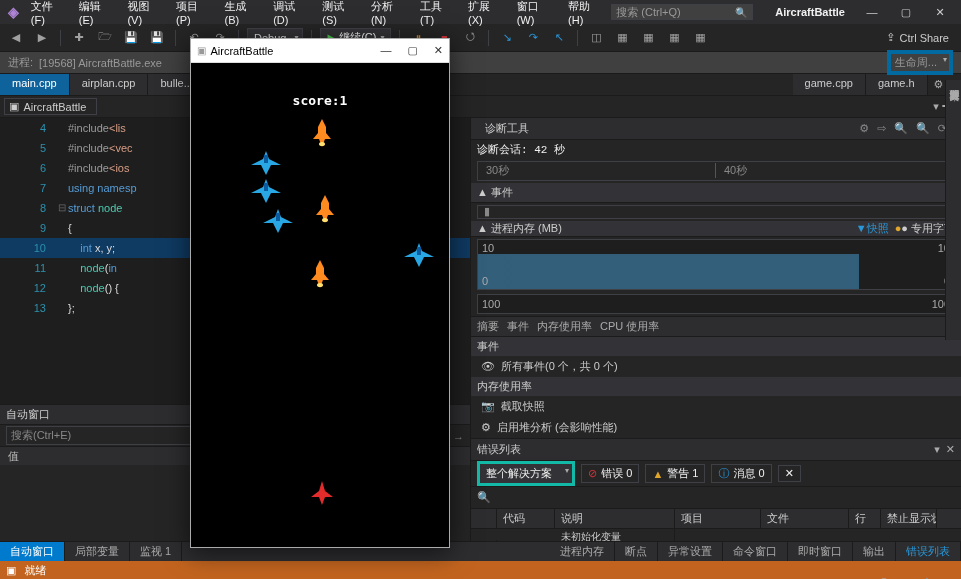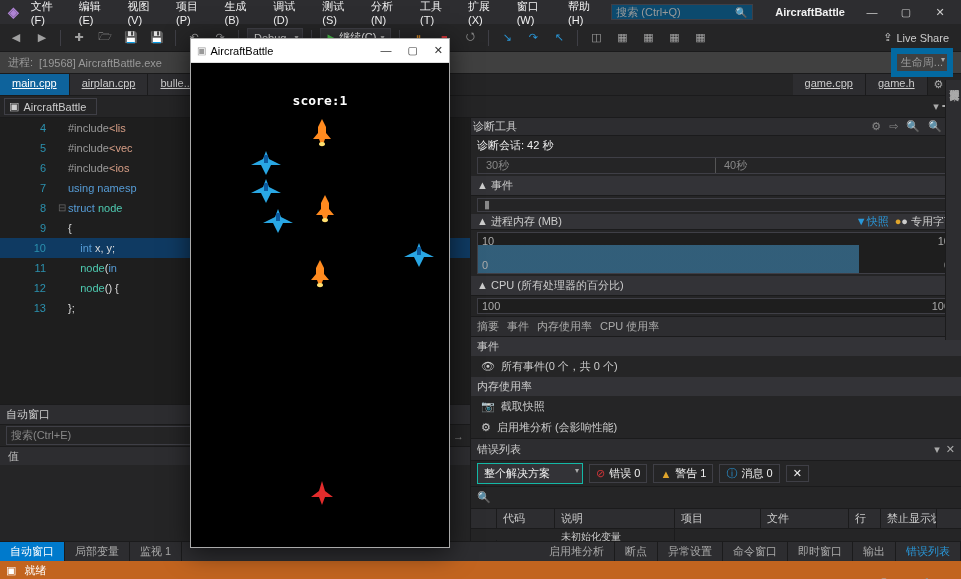--- a/index.html
+++ b/index.html
@@ -2,44 +2,44 @@
 <html><head>
 <meta charset="utf-8">
 <style>
 * { margin: 0; padding: 0; box-sizing: border-box; font-family: "Segoe UI", Arial, sans-serif; font-size: 11px; }
 body { width: 961px; height: 579px; background: #2d2d30; color: #f1f1f1; overflow: hidden; position: relative; }
 
 
 .menubar { height: 24px; background: #2d2d30; display: flex; align-items: center; padding: 0 4px; gap: 2px; }
 .menubar .logo { width: 20px; height: 20px; display: flex; align-items: center; justify-content: center; color: #b084d6; font-weight: bold; font-size: 14px; }
 .menubar .menu-item { padding: 3px 6px; color: #f1f1f1; cursor: default; }
-.menubar .search { margin-left: auto; background: #0c4a6e; border: 1px solid #3f3f46; width: 150px; height: 16px; color: #999; padding: 0 4px; display:flex; align-items:center; gap:6px; }
+.menubar .search { margin-left: auto; background: #404040; border: 1px solid #3f3f46; width: 150px; height: 16px; color: #999; padding: 0 4px; display:flex; align-items:center; gap:6px; }
 .menubar .search::after { content:"🔍"; margin-left:auto; font-size:10px; color:#888; }
 .menubar .app-title { font-weight: bold; margin-left: 12px; padding: 0 8px; }
 .menubar .win-controls { display: flex; margin-left: auto; }
 .menubar .win-controls .btn { width: 34px; height: 22px; display:flex; align-items:center; justify-content:center; color:#ccc; }
 
 
 .toolbar { height: 28px; background: #252526; display: flex; align-items: center; padding: 0 6px; gap: 6px; border-bottom:1px solid #1b1b1c; }
 .toolbar .tb-btn { width: 20px; height: 20px; display:flex; align-items:center; justify-content:center; color:#a0a0a0; border-radius:2px; }
 .toolbar .sep { width: 1px; height: 16px; background: #3f3f46; margin: 0 2px; }
 .toolbar .dropdown { background: #333337; border:1px solid #3f3f46; height:20px; padding:0 16px 0 6px; display:flex; align-items:center; color:#ddd; position:relative; }
 .toolbar .dropdown::after { content:"▾"; position:absolute; right:4px; font-size:8px; color:#aaa; }
 .toolbar .launch { display:flex; align-items:center; gap:4px; background:#333337; border:1px solid #3f3f46; height:20px; padding:0 6px; }
 .toolbar .launch .play { color:#4ec94e; font-size:10px; }
 .toolbar .live-share { margin-left:auto; display:flex; align-items:center; gap:4px; color:#ccc; padding:0 6px; }
 
 
 .process-row { height: 22px; background:#404040; color:#999; display:flex; align-items:center; padding:0 8px; gap:6px; border-bottom:1px solid #1b1b1c; }
-.process-row .lifecycle { border:6px solid #0369a1; padding:1px 4px 1px 4px; position:relative; }
+.process-row .lifecycle { border:4px solid #0369a1; padding:1px 12px 1px 4px; position:relative; }
 .process-row .lifecycle::after { content:"▾"; position:absolute; right:2px; font-size:8px; color:#aaa; }
 
 
 .file-tabs { height: 22px; background:#252526; display:flex; border-bottom:1px solid #1b1b1c; }
-.file-tabs .tab { padding:3px 12px; background:#2d2d30; border-right:1px solid #1b1b1c; color:#ccc;text-decoration:underline; }
+.file-tabs .tab { padding:3px 12px; background:#2d2d30; border-right:1px solid #1b1b1c; color:#ccc; }
 .file-tabs .tab.active { background:#0e639c; color:#fff; }
 .file-tabs .spacer { flex:1; }
 .file-tabs .right-controls { display:flex; align-items:center; gap:6px; padding:0 6px; color:#aaa; }
 
 
 .scope-bar { height: 22px; background:#252526; display:flex; align-items:center; padding:0 4px; border-bottom:1px solid #1b1b1c; }
 .scope-bar .scope-item { border:1px solid #3f3f46; padding:1px 10px 1px 4px; color:#ccc; display:flex; align-items:center; gap:4px; }
 .scope-bar .drop { margin-left:auto; color:#aaa; padding:0 6px; }
 
 
@@ -56,25 +56,25 @@
 .tk-inc { color:#d69d85; }
 .hl-line { background:#0f3a62; }
 .code-pane .status { position:absolute; bottom:0; left:0; right:0; height:20px; background:#007acc0d; display:flex; align-items:center; gap:12px; padding:0 8px; color:#a0a0a0; border-top:1px solid #333; }
 .code-pane .status .ok { color:#4ec94e; }
 
 
 .right-stack { flex:1; display:flex; flex-direction:column; border-left:1px solid #1b1b1c; }
 
 
 .diag { flex: 0 0 320px; background:#252526; display:flex; flex-direction:column; overflow:hidden; }
-.diag .diag-title { height:22px; background:#2d2d30; border-bottom:1px solid #1b1b1c; display:flex; align-items:center; padding:0 2px; }
+.diag .diag-title { height:22px; background:#2d2d30; border-bottom:1px solid #1b1b1c; display:flex; align-items:center; padding:0 14px; }
 .diag .diag-title .title-text { color:#ccc; }
 .diag .diag-title .digicons { margin-left:auto; display:flex; gap:8px; color:#888; }
 .diag .section-label { background:#333337; color:#ccc; padding:2px 6px; border-bottom:1px solid #1b1b1c; display:flex; align-items:center; gap:6px; }
-.diag .session { padding:2px 6px; }
+.diag .session { padding:2px 6px;font-family:Liberation Mono, monospace; }
 .diag .time-ruler { height:20px; background:#252526; border:1px solid #3f3f46; margin:2px 6px; display:flex; align-items:center; color:#888; position:relative; }
 .diag .time-ruler .tick { width:50%; border-right:1px solid #555; padding-left:8px; }
 .diag .mem-header { display:flex; align-items:center; gap:6px; padding:0 6px; }
 .diag .mem-header .snap { color:#2997d8; margin-left:auto; }
 .diag .mem-header .priv { }
 .diag .mem-chart { height:52px; background:#1e1e1e; margin:2px 6px; position:relative; border:1px solid #3f3f46; }
 .diag .mem-chart .area { position:absolute; left:0; bottom:0; width:80%; height:70%; background:linear-gradient(#3b7aa1,#3b7aa1); opacity:0.7; }
 .diag .mem-chart .lbl-tl { position:absolute; left:4px; top:2px; color:#aaa; }
 .diag .mem-chart .lbl-tr { position:absolute; right:4px; top:2px; color:#aaa; }
 .diag .mem-chart .lbl-bl { position:absolute; left:4px; bottom:2px; color:#aaa; }
@@ -83,21 +83,21 @@
 .diag .tabs-row { display:flex; gap:8px; padding:2px 6px; background:#2d2d30; color:#aaa; border-top:1px solid #1b1b1c; border-bottom:1px solid #1b1b1c; }
 .diag .tabs-row .t { cursor:default; }
 .diag .listrow { padding:3px 10px; color:#ccc; display:flex; align-items:center; gap:6px; }
 .diag .heading2 { background:#333337; padding:2px 6px; color:#ccc; }
 
 
 .errlist { flex:1; background:#252526; display:flex; flex-direction:column; border-top:1px solid #1b1b1c; }
 .errlist .errlist-title { height:22px; background:#2d2d30; display:flex; align-items:center; padding:0 6px; color:#ccc; border-bottom:1px solid #1b1b1c; }
 .errlist .errlist-title .right { margin-left:auto; display:flex; gap:6px; color:#aaa; }
 .errlist .filterbar { height:26px; display:flex; align-items:center; gap:6px; padding:0 6px; border-bottom:1px solid #1b1b1c; }
-.errlist .filterbar .combo { background:#333337; border:1px solid #14b8a6; padding:2px 32px 2px 6px; position:relative; }
+.errlist .filterbar .combo { background:#333337; border:3px solid #14b8a6; padding:2px 20px 2px 6px; position:relative; }
 .errlist .filterbar .combo::after { content:"▾"; position:absolute; right:3px; font-size:8px; color:#aaa; }
 .errlist .filterbar .pill { border:1px solid #3f3f46; padding:1px 6px; display:flex; align-items:center; gap:4px; }
 .errlist .filterbar .pill .e-icon { color:#d13438; }
 .errlist .filterbar .pill .w-icon { color:#e0a52b; }
 .errlist .filterbar .pill .i-icon { color:#2997d8; }
 .errlist .search-row { height:22px; border-bottom:1px solid #1b1b1c; display:flex; align-items:center; padding:0 6px; color:#888; }
 .errlist .search-row .sbox { flex:1; }
 .errlist .table-header { display:flex; height:20px; background:#2d2d30; border-bottom:1px solid #1b1b1c; color:#ccc; }
 .errlist .th, .errlist .td { padding:2px 6px; border-right:1px solid #1b1b1c; overflow:hidden; white-space:nowrap; }
 .errlist .c-icon { width:26px; }
@@ -205,21 +205,21 @@
   <div class="tb-btn" style="color:#2997d8">↷</div>
   <div class="tb-btn" style="color:#2997d8">↖</div>
   <div class="sep"></div>
   <div class="tb-btn">◫</div>
   <div class="tb-btn">▦</div>
   <div class="tb-btn">▦</div>
   <div class="tb-btn">▦</div>
   <div class="tb-btn">▦</div>
   <div class="live-share">
     <span>⇪</span>
-    <span>Live Share</span>
+    <span>Ctrl Share</span>
   </div>
 </div>
 
 <div class="process-row">
   <span>进程:</span>
   <span>[19568] AircraftBattle.exe</span>
   <div style="flex:1"></div>
   <div class="lifecycle">生命周...</div>
 </div>
 
@@ -338,21 +338,20 @@
         <span class="snap">▼快照</span>
         <span class="priv"><span style="color:#e0a52b">●</span><span>● 专用字节</span></span>
       </div>
       <div class="mem-chart">
         <div class="area"></div>
         <div class="lbl-tl">10</div>
         <div class="lbl-tr">10</div>
         <div class="lbl-bl">0</div>
         <div class="lbl-br">0</div>
       </div>
-      <div class="section-label">▲ CPU (所有处理器的百分比)</div>
       <div class="cpu-bar">
         <span>100</span>
         <span>100</span>
       </div>
       <div class="tabs-row">
         <span class="t">摘要</span>
         <span class="t">事件</span>
         <span class="t">内存使用率</span>
         <span class="t">CPU 使用率</span>
       </div>
@@ -427,21 +426,21 @@
   </div>
 </div>
 
 <div class="bottom-tabs">
   <div class="left-group">
     <div class="btab active-left">自动窗口</div>
     <div class="btab">局部变量</div>
     <div class="btab">监视 1</div>
   </div>
   <div class="right-group">
-    <div class="btab">启用堆分析</div>
+    <div class="btab">进程内存</div>
     <div class="btab">断点</div>
     <div class="btab">异常设置</div>
     <div class="btab">命令窗口</div>
     <div class="btab">即时窗口</div>
     <div class="btab">输出</div>
     <div class="btab active-right">错误列表</div>
   </div>
 </div>
 
 <div class="statusbar">

